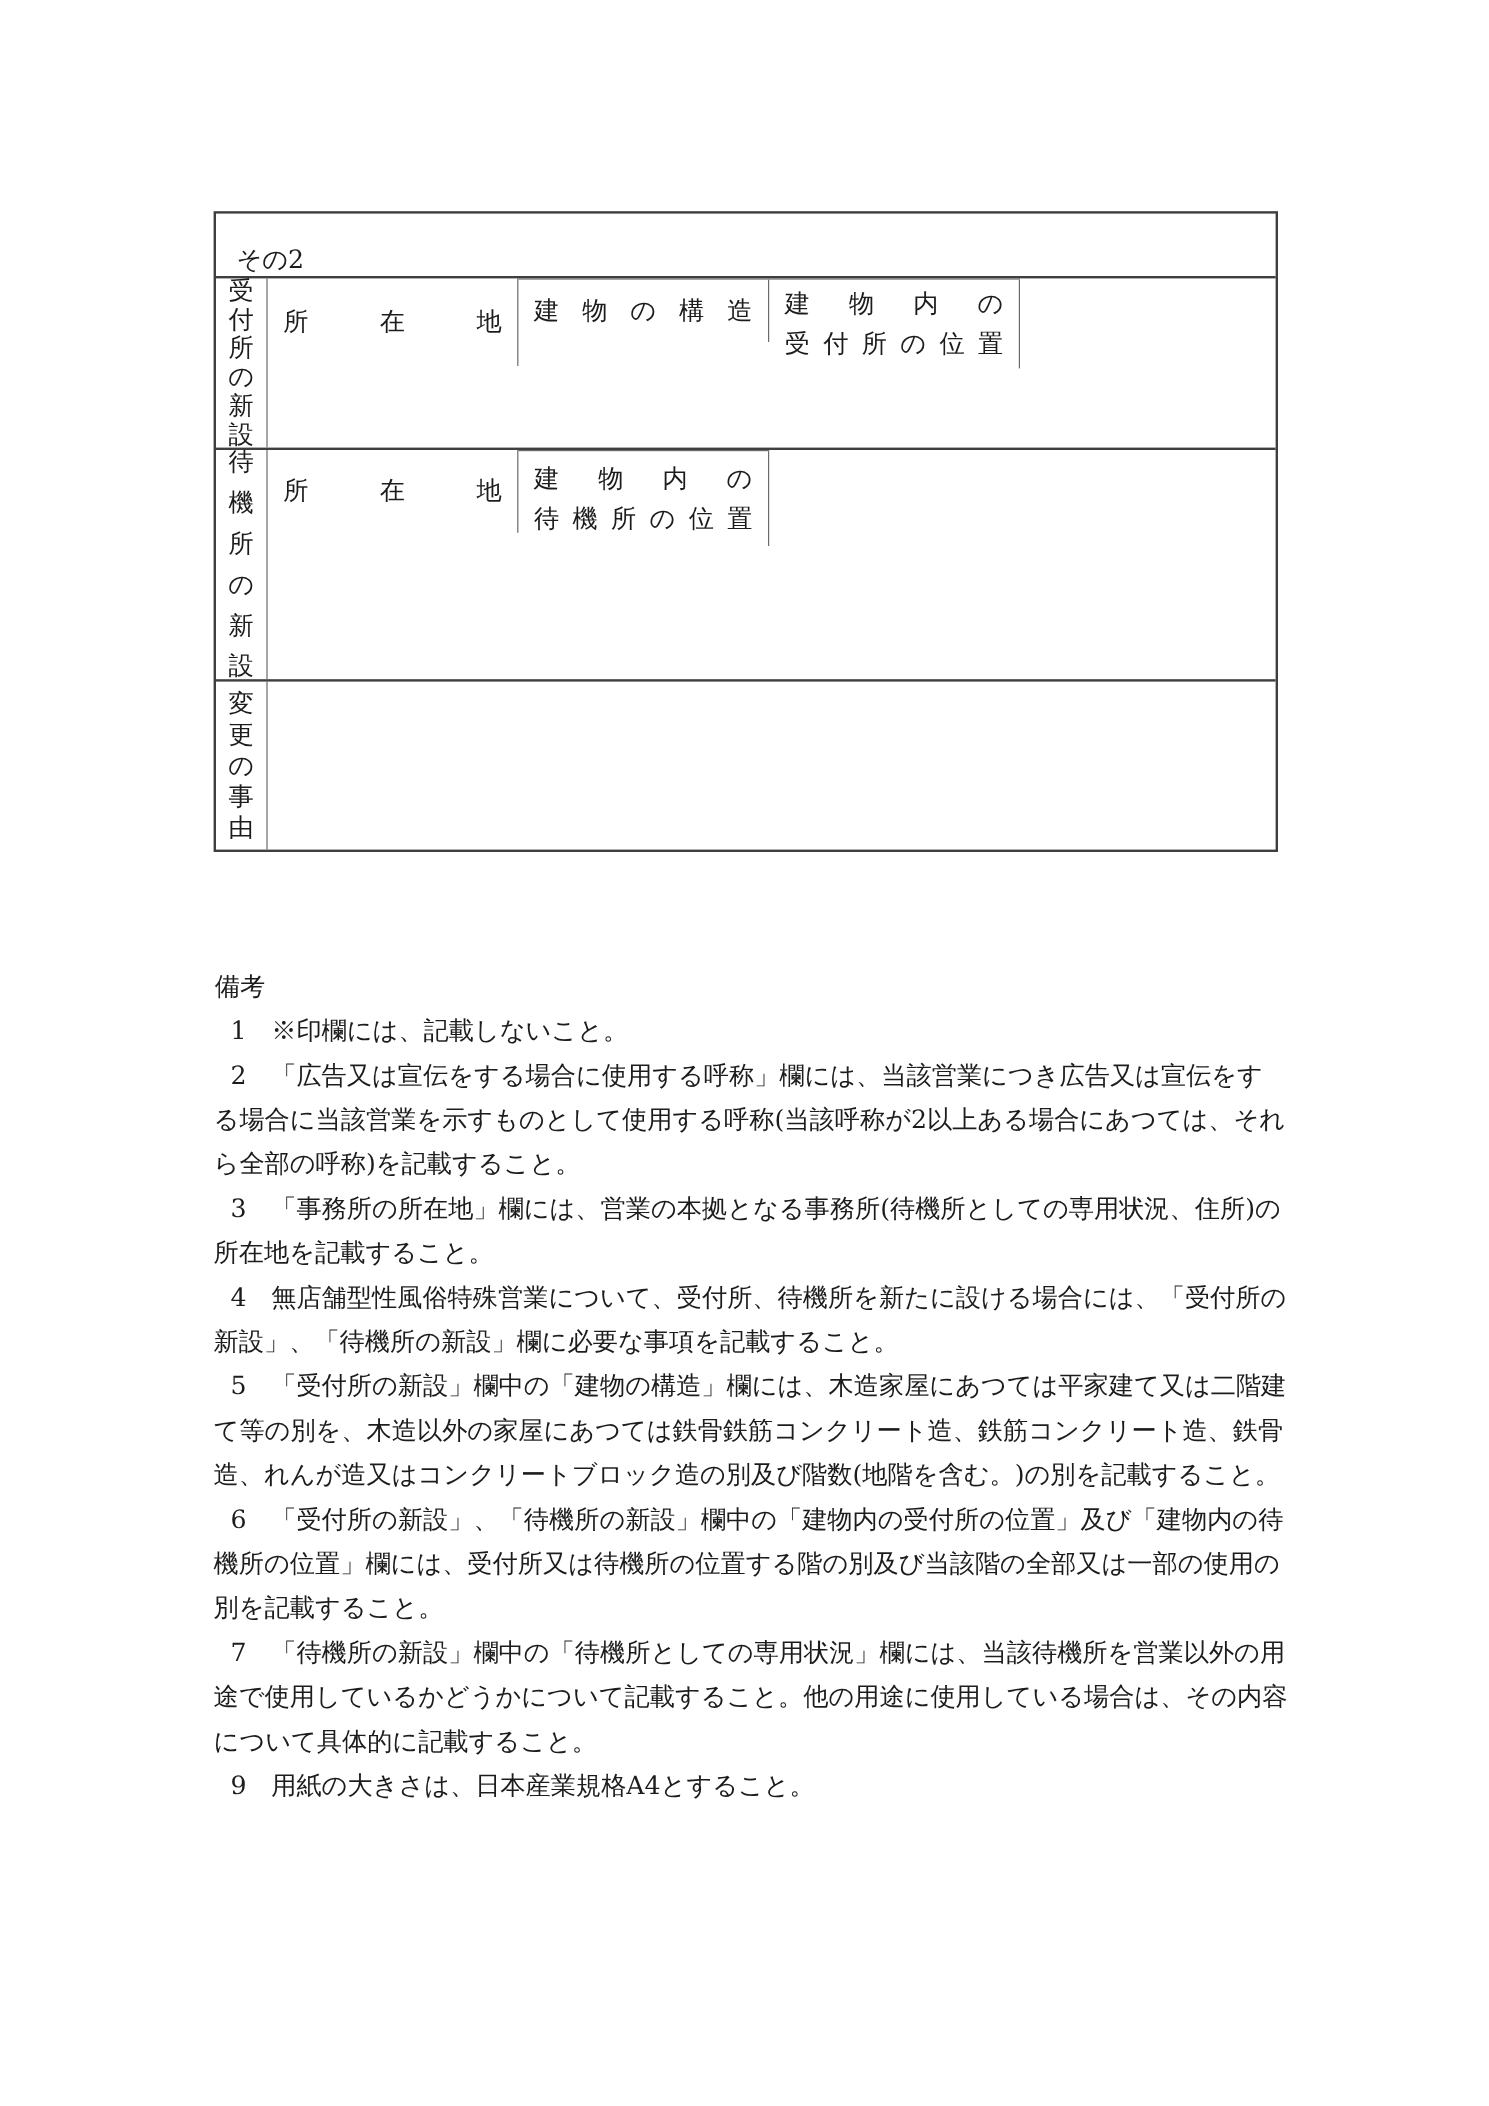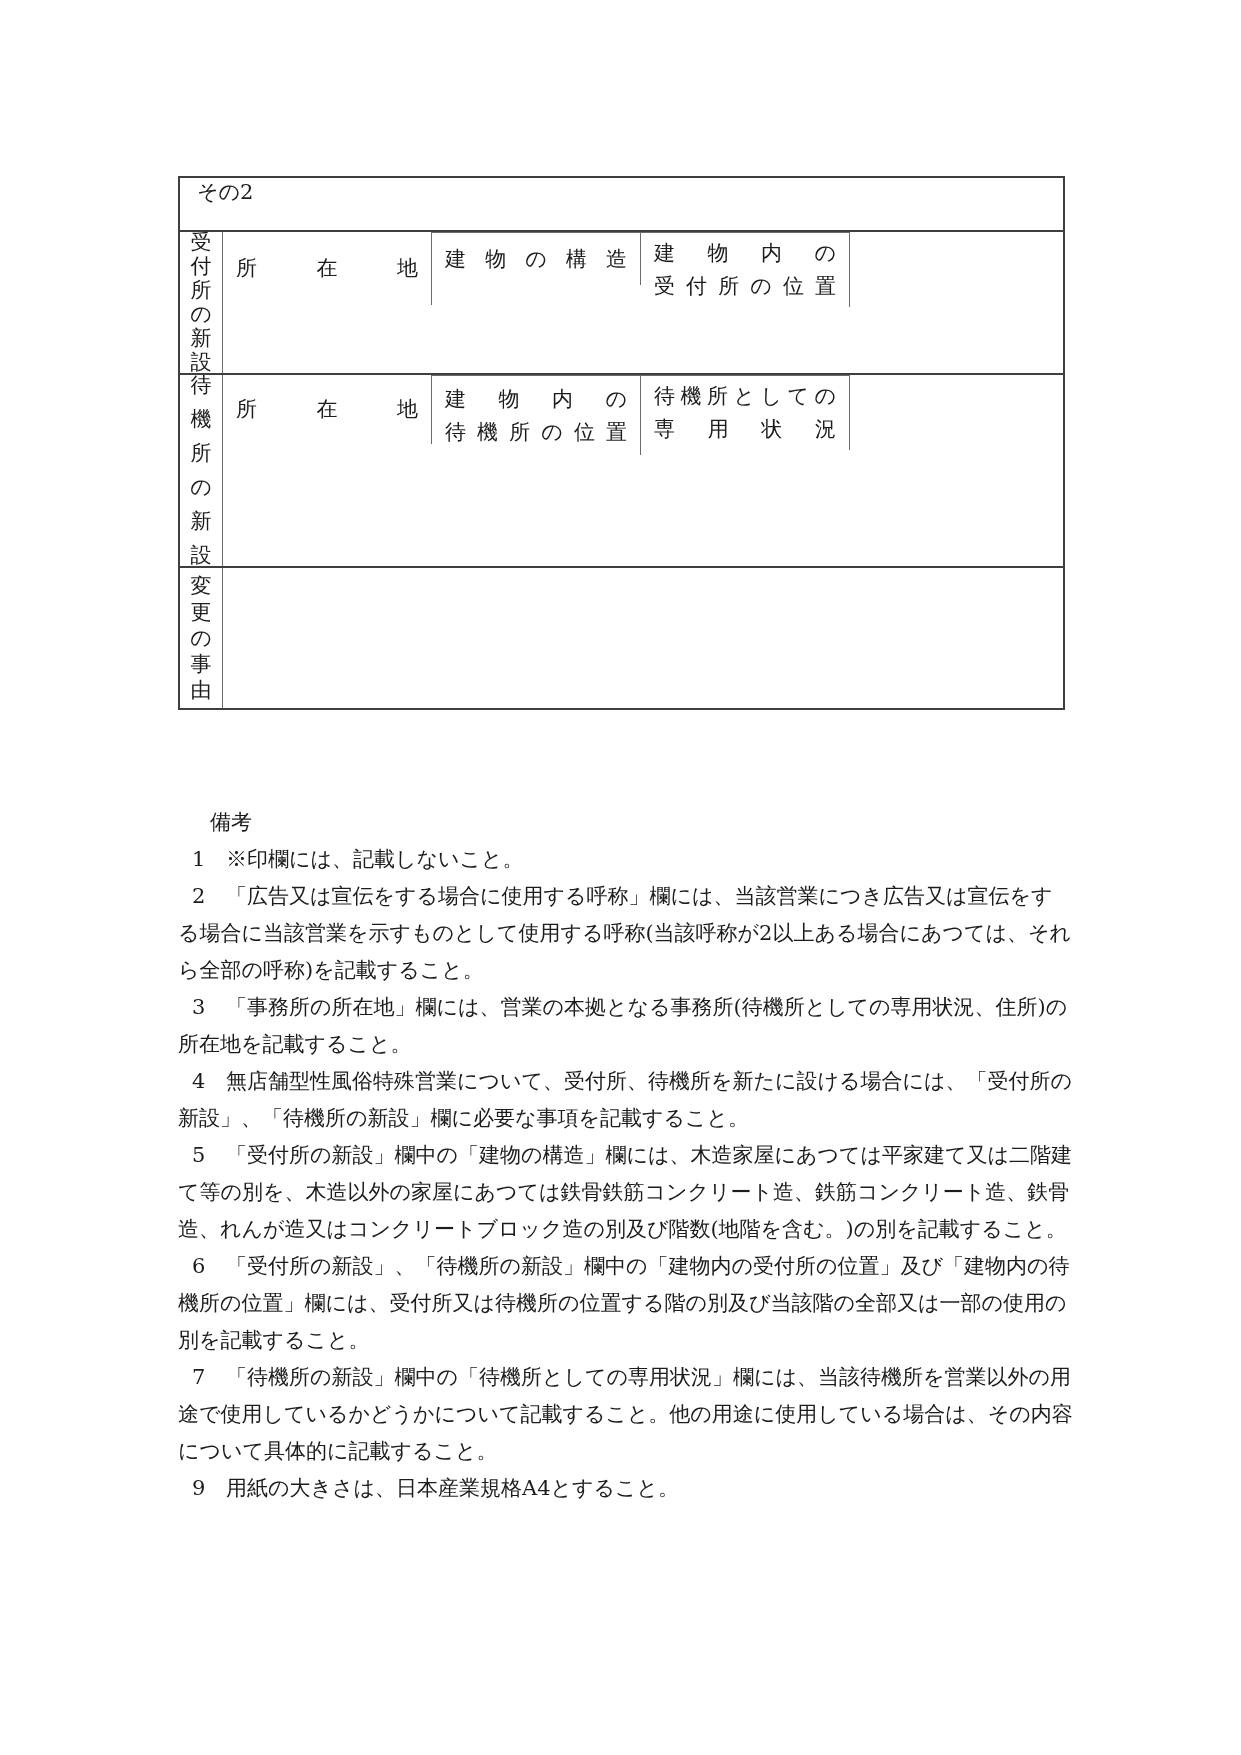--- a/index.html
+++ b/index.html
@@ -22,21 +22,21 @@
     left: 178px;
     top: 176px;
     width: 887px;
     box-sizing: border-box;
     border: 2px solid #3f3f3f;
     background: #ffffff;
   }
   .sono2-row {
     height: 52px;
     display: flex;
-    align-items: flex-start;
+    align-items: flex-end;
     padding-left: 17px;
     font-size: 21px;
   }
   .section {
     display: flex;
     border-top: 2px solid #3f3f3f;
   }
   .vgroup {
     width: 43px;
     box-sizing: border-box;
@@ -87,21 +87,21 @@
 
   
   .notes {
     position: absolute;
     left: 178px;
     top: 804px;
     width: 895px;
     font-size: 21px;
     line-height: 37px;
   }
-  .notes-title { padding-left: 1px; margin-left: 31px; }
+  .notes-title { padding-left: 1px; }
   .note { text-indent: 14px; }
   .note .num {
     display: inline-block;
     width: 34px;
     text-indent: 0;
   }
   .note .ntext { text-indent: 0; margin-top: 48px; }
 </style>
 </head>
 <body>
@@ -162,24 +162,20 @@
         <div class="value-cell"></div>
       </div>
       <div class="frow h79">
         <div class="label-cell">
           <div class="jtext">建物内の
 待機所の位置</div>
         </div>
         <div class="value-cell"></div>
       </div>
       <div class="frow h74">
-        <div class="label-cell">
-          <div class="jtext">待機所としての
-専用状況</div>
-        </div>
         <div class="value-cell"></div>
       </div>
     </div>
   </div>
 
   <div class="section section-change">
     <div class="vgroup">
         <span>変</span>
         <span>更</span>
         <span>の</span>

